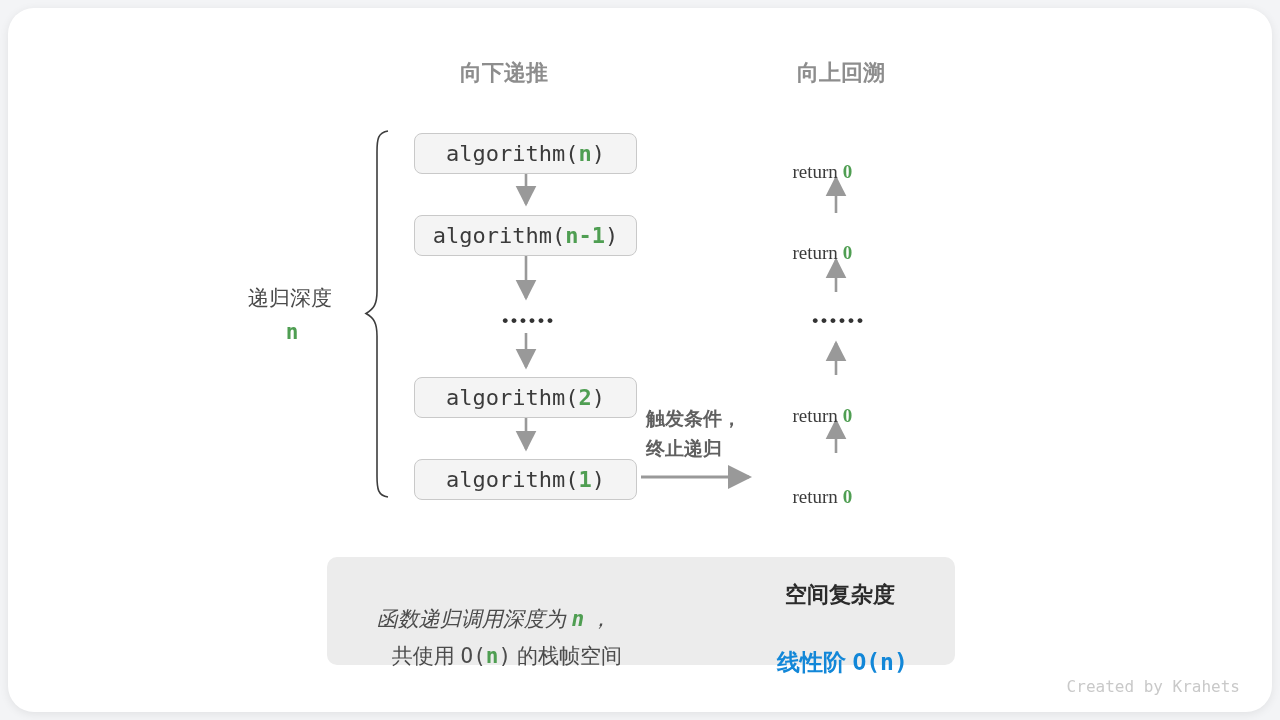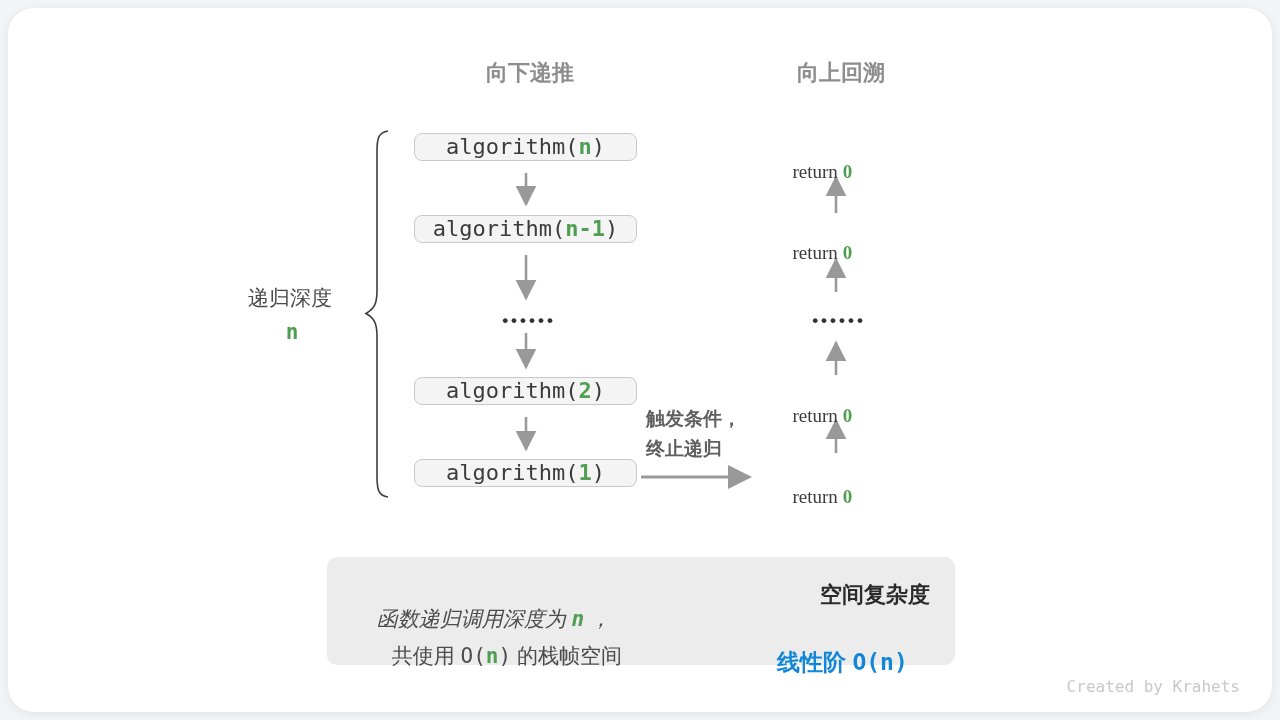--- a/index.html
+++ b/index.html
@@ -18,25 +18,25 @@
   }
   .abs { position:absolute; }
   .center { transform: translateX(-50%); }
 
   .col-header {
     font-size:22px; font-weight:700; color: var(--header-gray,#8d8d8d);
     white-space:nowrap;
   }
   .mono { font-family:"DejaVu Sans Mono", monospace; }
   .code-box {
-    left:414px; width:223px; height:28px;
+    left:414px; width:223px; height:41px;
     background: var(--box-fill,#f4f4f4);
     border: 1.5px solid var(--box-border,#c9c9c9);
     border-radius: 8px;
-    display:flex; align-items:flex-start; justify-content:center;
+    display:flex; align-items:center; justify-content:center;
     font-family:"DejaVu Sans Mono", monospace;
     font-size:22px; color: var(--code-dark,#3b3b3b);
     white-space:pre;
   }
   .green { color: var(--green,#4f9e52); font-weight:700; }
   .return-row {
     font-family:Liberation Serif, serif;
     font-size:19px; color: var(--code-dark,#3b3b3b);
     white-space:pre;
   }
@@ -98,21 +98,21 @@
     <line x1="836" y1="453" x2="836" y2="421" marker-end="url(#ah)"></line>
   </g>
 
   <line x1="641" y1="477" x2="749" y2="477" stroke="#999999" stroke-width="3" marker-end="url(#ah)"></line>
 
   <path d="M388 131 C378 132.5 377 139 377 152 L377 291 C377 304 374 309 366 313.5 C374 318 377 323 377 336 L377 476 C377 489 378 495.5 388 497" stroke="#3d3d3d" stroke-width="1.6" fill="none"></path>
 
   <polygon points="672,605 700,605 700,595 730,613 700,631 700,621 672,621" fill="#c4c4c4"></polygon>
 </svg>
 
-<div class="abs center col-header" style="left:530px; top:58px;font-family:Liberation Mono, monospace;">向下递推</div>
+<div class="abs center col-header" style="left:504px; top:58px;font-family:Liberation Mono, monospace;">向下递推</div>
 <div class="abs center col-header" style="left:841px; top:58px;">向上回溯</div>
 
 <div class="abs center depth-label" style="left:290px; top:284px;">递归深度</div>
 <div class="abs center depth-n green" style="left:292px; top:320px;">n</div>
 
 <div class="abs code-box" style="top:133px;">
   <span>algorithm(</span><span class="green">n</span><span>)</span>
 </div>
 <div class="abs code-box" style="top:215px;">
   <span>algorithm(</span><span class="green">n-1</span><span>)</span>
@@ -144,18 +144,18 @@
   <div>终止递归</div>
 </div>
 
 <div class="abs summary-box"></div>
 <div class="abs summary-line" style="left:365px; top:584px;font-style:italic;">
   <span>函数递归调用深度为 </span><span class="green mono">n</span><span> ，</span>
 </div>
 <div class="abs summary-line" style="left:380px; top:621px;">
   <span>共使用 </span><span class="mono">O(</span><span class="green mono">n</span><span class="mono">)</span><span> 的栈帧空间</span>
 </div>
-<div class="abs center summary-title" style="left:840px; top:580px;margin-left:35px;">空间复杂度</div>
+<div class="abs center summary-title" style="left:840px; top:580px;">空间复杂度</div>
 <div class="abs center summary-result" style="left:836px; top:620px;">
   <span>线性阶 </span><span class="mono" style="font-weight:700;">O(n)</span>
 </div>
 
 <div class="abs credit" style="right:40px; top:677px;margin-left:12px;">Created by Krahets</div>
 
 </body></html>

